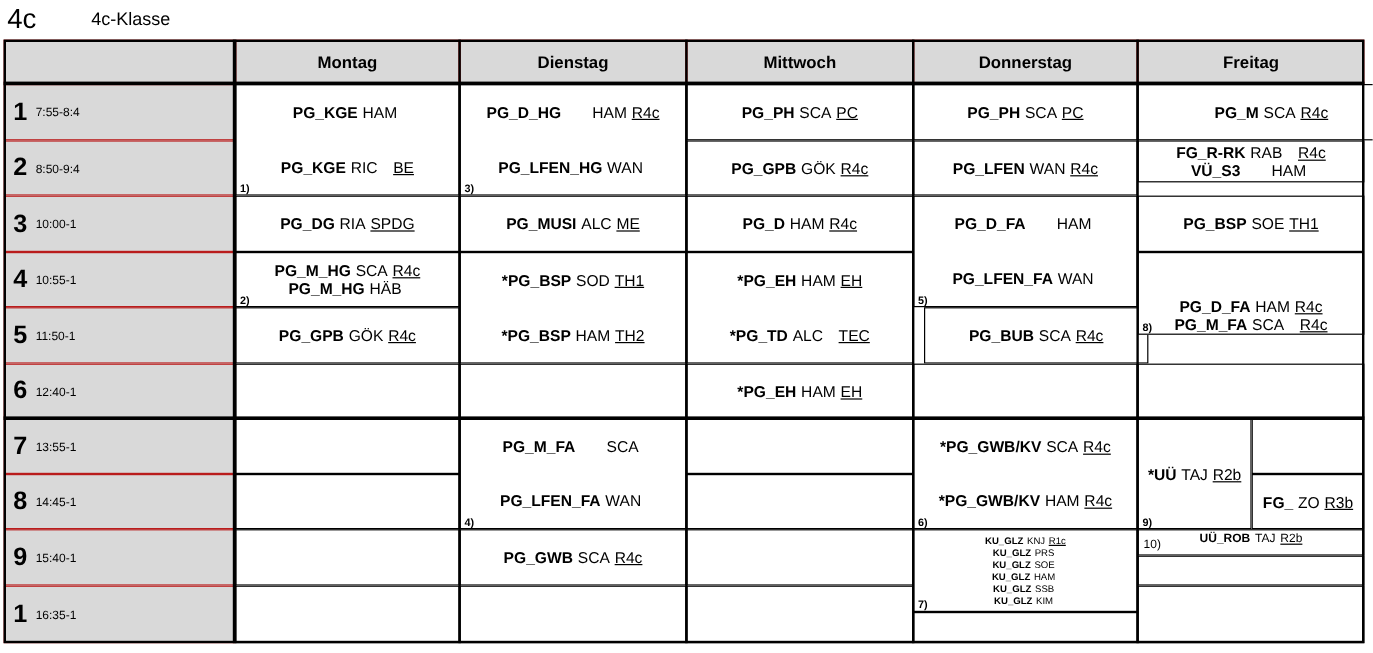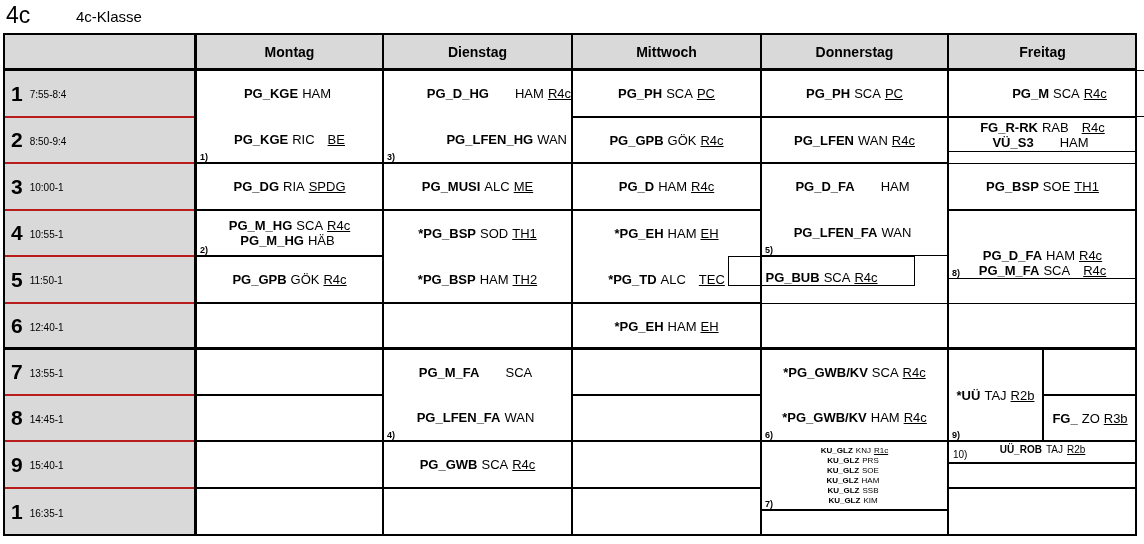--- a/index.html
+++ b/index.html
@@ -108,21 +108,21 @@
         <div class="fn">2)</div>
       </div>
       <div class="cell" style="left: 196px; top: 256px; width: 187px; height: 47px; justify-content: center;">
         <div class="line"><span class="subj">PG_GPB</span><span class="mid">GÖK</span><span class="room">R4c</span></div>
       </div>
       <div class="cell" style="left: 196px; top: 303px; width: 187px; height: 46px; justify-content: center;"></div>
       <div class="cell" style="left: 196px; top: 349px; width: 187px; height: 46px; justify-content: center;"></div>
       <div class="cell" style="left: 196px; top: 395px; width: 187px; height: 46px; justify-content: center;"></div>
       <div class="cell" style="left: 196px; top: 441px; width: 187px; height: 47px; justify-content: center;"></div>
       <div class="cell" style="left: 196px; top: 488px; width: 187px; height: 48px; justify-content: center;"></div>
-      <div class="cell" style="left: 383px; top: 70px; width: 189px; height: 93px; justify-content: space-around; align-items: flex-end;">
+      <div class="cell" style="left: 383px; top: 70px; width: 189px; height: 93px; justify-content: space-around;">
         <div class="line"><span class="subj g1">PG_D_HG</span><span class="mid">HAM</span><span class="room">R4c</span></div>
         <div class="line"><span class="subj">PG_LFEN_HG</span><span class="mid">WAN</span></div>
         <div class="fn">3)</div>
       </div>
       <div class="cell" style="left: 383px; top: 163px; width: 189px; height: 47px; justify-content: center;">
         <div class="line"><span class="subj">PG_MUSI</span><span class="mid">ALC</span><span class="room">ME</span></div>
       </div>
       <div class="cell" style="left: 383px; top: 210px; width: 189px; height: 93px; justify-content: space-around;">
         <div class="line"><span class="subj">*PG_BSP</span><span class="mid">SOD</span><span class="room">TH1</span></div>
         <div class="line"><span class="subj">*PG_BSP</span><span class="mid">HAM</span><span class="room">TH2</span></div>
@@ -161,21 +161,21 @@
         <div class="line"><span class="subj">PG_PH</span><span class="mid">SCA</span><span class="room">PC</span></div>
       </div>
       <div class="cell" style="left: 761px; top: 117px; width: 187px; height: 46px; justify-content: center;">
         <div class="line"><span class="subj">PG_LFEN</span><span class="mid">WAN</span><span class="room">R4c</span></div>
       </div>
       <div class="cell" style="left: 761px; top: 163px; width: 187px; height: 93px; justify-content: space-around;">
         <div class="line"><span class="subj g1">PG_D_FA</span><span class="mid">HAM</span></div>
         <div class="line"><span class="subj">PG_LFEN_FA</span><span class="mid">WAN</span></div>
         <div class="fn">5)</div>
       </div>
-      <div class="cell" style="left: 728px; top: 256px; width: 187px; height: 30px; justify-content: flex-end;">
+      <div class="cell" style="left: 770px; top: 256px; width: 187px; height: 47px; justify-content: center;">
         <div class="line"><span class="subj">PG_BUB</span><span class="mid">SCA</span><span class="room">R4c</span></div>
       </div>
       <div class="cell" style="left: 761px; top: 303px; width: 187px; height: 46px; justify-content: center;"></div>
       <div class="cell" style="left: 761px; top: 349px; width: 187px; height: 92px; justify-content: space-around;">
         <div class="line"><span class="subj">*PG_GWB/KV</span><span class="mid">SCA</span><span class="room">R4c</span></div>
         <div class="line"><span class="subj">*PG_GWB/KV</span><span class="mid">HAM</span><span class="room">R4c</span></div>
         <div class="fn">6)</div>
       </div>
       <div class="cell small" style="left: 761px; top: 441px; width: 187px; height: 69px; justify-content: center;">
         <div class="stack">

